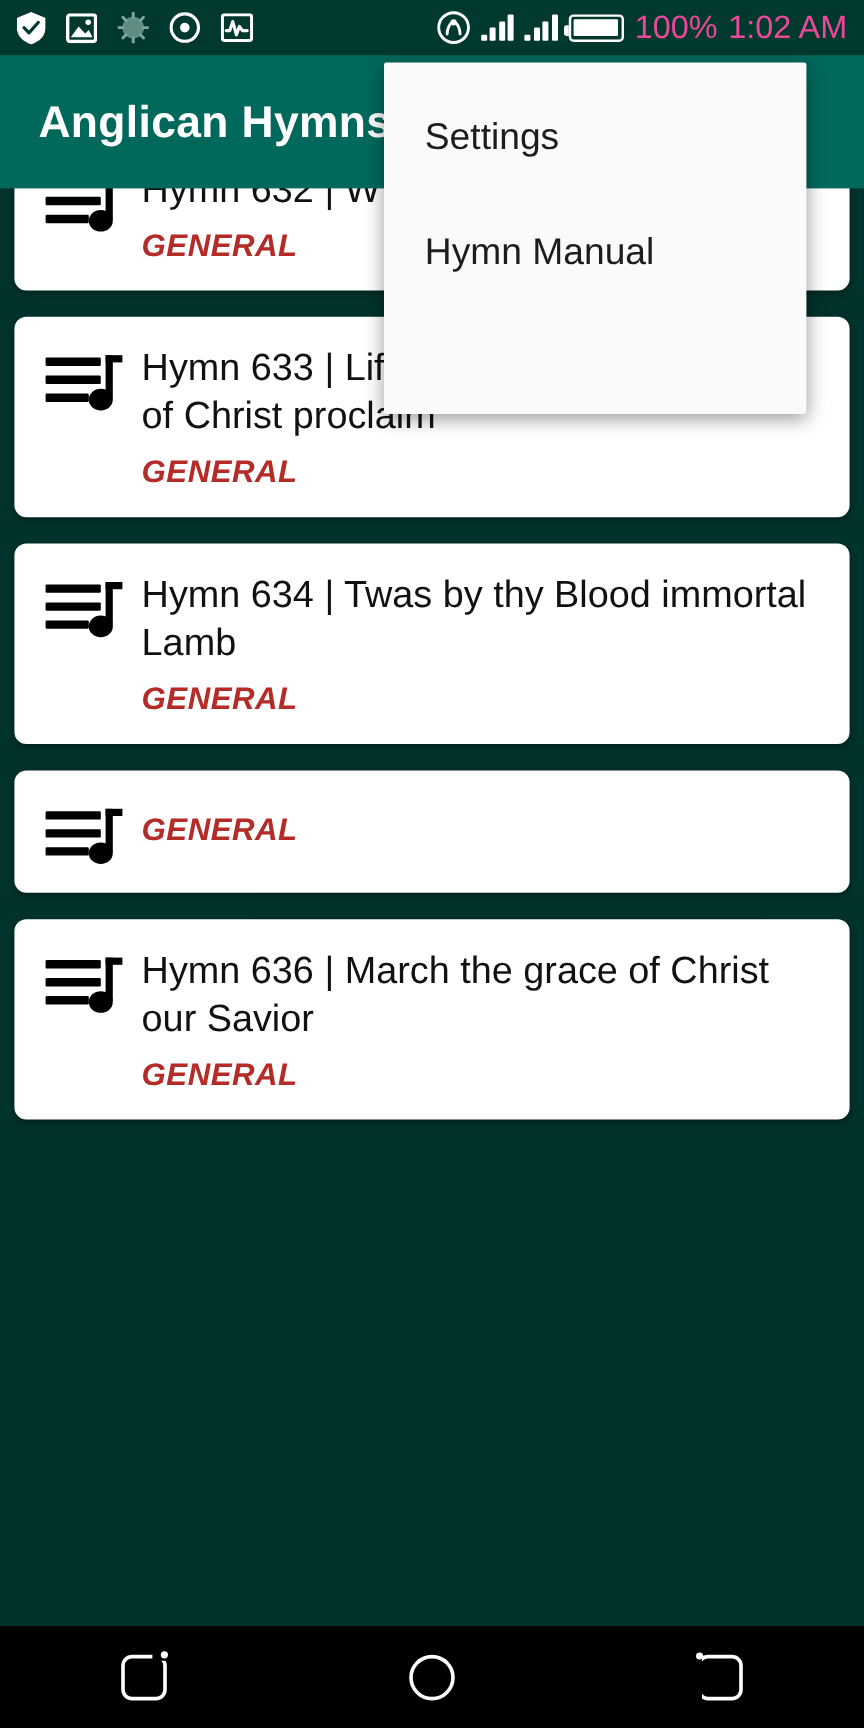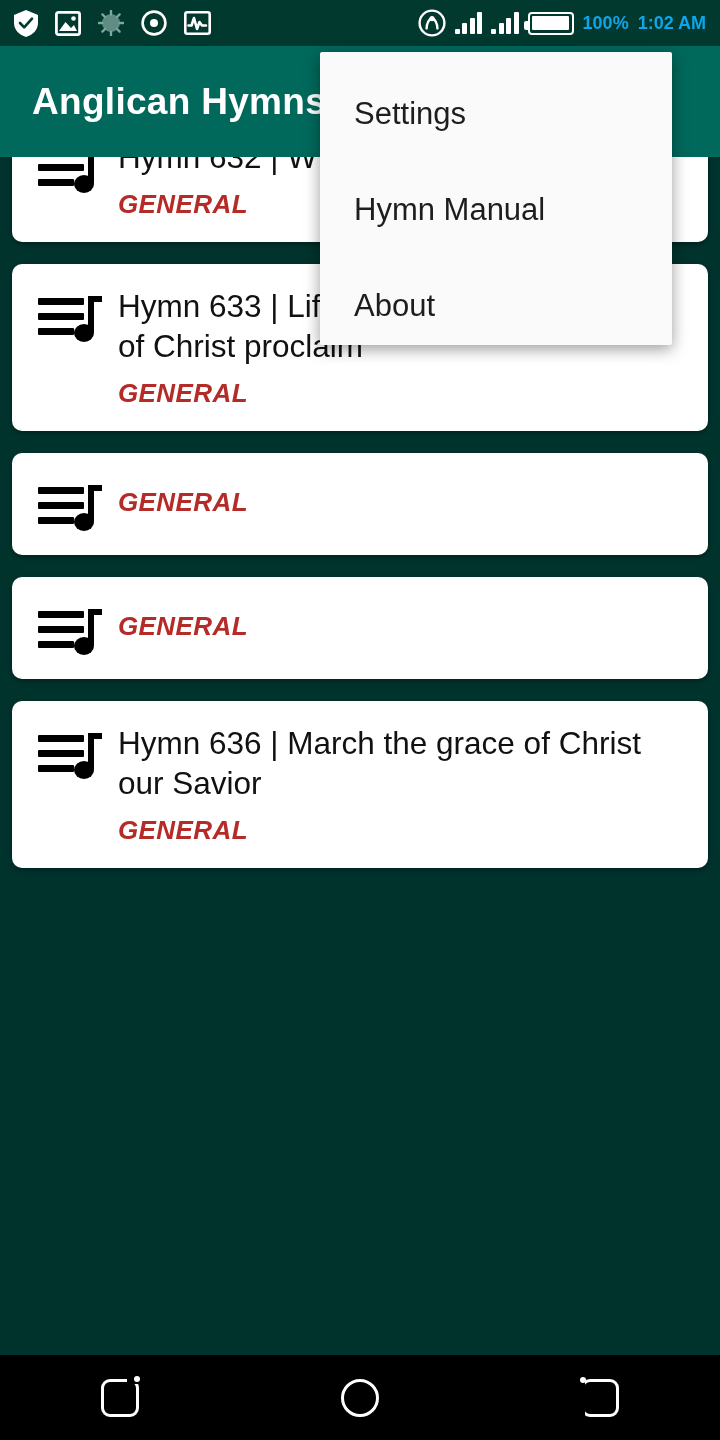--- a/index.html
+++ b/index.html
@@ -24,21 +24,21 @@
     display:flex; align-items:center;
     padding:0 14px;
     color:#ffffff;
   }
   .status-left { display:flex; align-items:center; gap:17px; }
   .status-right {
     margin-left:auto; display:flex; align-items:center; gap:9px;
   }
   .sicon { display:block; }
   .status-text {
-    font-size:18px; font-weight:700; color:#0ea5e9;
+    font-size:27px; font-weight:400; color:#ec4899;
     letter-spacing:0px; white-space:nowrap;
     font-family:"Liberation Sans", sans-serif;
   }
 
   
   .bars { display:flex; align-items:flex-end; gap:2.5px; height:22px; }
   .bars i { display:block; width:5px; background:#fff; border-radius:1px; }
   .bars i:nth-child(1){ height:5px; }
   .bars i:nth-child(2){ height:11px; }
   .bars i:nth-child(3){ height:16px; }
@@ -307,20 +307,21 @@
         <div class="qm">
           <span class="ln l1"></span>
             <span class="ln l2"></span>
             <span class="ln l3"></span>
           <span class="stem"></span>
             <span class="flag"></span>
             <span class="head"></span>
         </div>
       </div>
       <div class="card-body">
+        <div class="hymn-title">Hymn 634 | Twas by thy Blood immortal Lamb</div>
         <div class="hymn-cat">GENERAL</div>
       </div>
     </div>
 
     <div class="hymn-card">
       <div class="card-icon">
         <div class="qm">
           <span class="ln l1"></span>
             <span class="ln l2"></span>
             <span class="ln l3"></span>
@@ -349,21 +350,20 @@
         <div class="hymn-title">Hymn 636 | March the grace of Christ our Savior</div>
         <div class="hymn-cat">GENERAL</div>
       </div>
     </div>
 
   </div>
 
   <div id="overflow-menu">
     <div class="menu-item">Settings</div>
     <div class="menu-item">Hymn Manual</div>
-    <div class="menu-item">About</div>
   </div>
 
   <div id="nav-bar">
     <div class="nav-btn">
       <div class="ic-recents">
         <span class="sq"></span>
           <span class="gap"></span>
           <span class="dot"></span>
       </div>
     </div>

